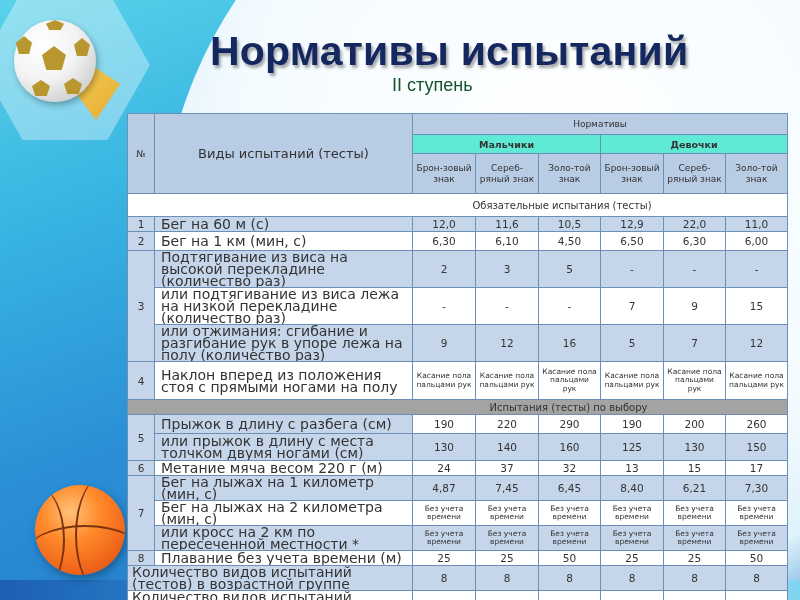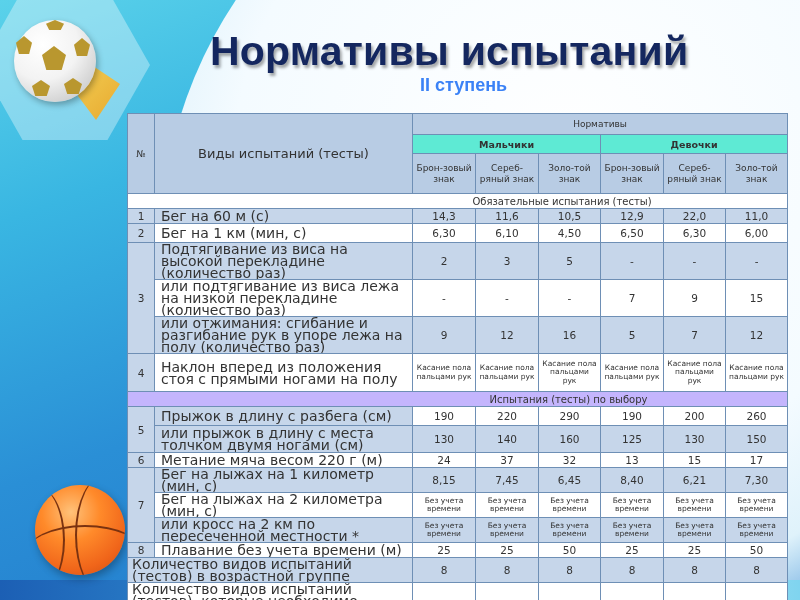--- a/index.html
+++ b/index.html
@@ -23,23 +23,23 @@
     position: absolute; left: 0; bottom: 0; width: 800px; height: 20px;
     background: linear-gradient(90deg, #1c5fb4, #3aa4e0 50%, #bfe9f7 80%, #7fd4ef);
   }
   .title {
     position: absolute; left: 210px; top: 28px;
     font-family: "Liberation Sans", sans-serif; font-weight: bold;
     font-size: 41px; color: #14275f; letter-spacing: 0.2px;
     text-shadow: 2px 3px 3px rgba(0,0,0,0.35);
   }
   .subtitle {
-    position: absolute; left: 420px; top: 75px;
-    font-family: "Liberation Sans", sans-serif; font-weight: bold;
-    font-size: 18px; color: #3b82f6;
+    position: absolute; left: 392px; top: 75px;
+    font-family: "Liberation Sans", sans-serif; font-weight: normal;
+    font-size: 18px; color: #14532d;
   }
   .soccer {
     position: absolute; left: 14px; top: 20px; width: 82px; height: 82px; border-radius: 50%;
     background: radial-gradient(circle at 35% 30%, #ffffff 0%, #f3f3f3 45%, #cfcfcf 80%, #9a9a9a 100%);
     box-shadow: 2px 3px 6px rgba(0,0,0,0.3);
   }
   .soccer .p { position: absolute; background: #b9972f; clip-path: polygon(50% 0, 100% 38%, 82% 100%, 18% 100%, 0 38%); }
   .kite {
     position: absolute; left: 60px; top: 60px; width: 60px; height: 60px;
     background: linear-gradient(135deg, #ffd54a, #f3a41a);
@@ -63,21 +63,21 @@
     background: #fff;
   }
   table.norm td, table.norm th {
     border: 1px solid #6e8fb5; font-weight: normal;
     text-align: center; vertical-align: middle; padding: 0 3px;
     overflow: hidden;
   }
   .h { background: #b8cce4; font-size: 9px; }
   .hw { background: #5eead4; font-size: 9.5px; font-weight: bold !important; }
   .sec td { background: #ffffff; font-weight: bold; font-size: 10px; text-align: left; }
-  .sec.alt td { background: #c4b5fd; text-align: center; }
+  .sec.alt td { background: #a3a3a3; text-align: center; }
   .b { background: #c6d6ea; }
   .w { background: #ffffff; }
   .test { text-align: left !important; font-size: 14px; line-height: 12px; padding-left: 6px !important; }
   .val { font-size: 10.5px; }
   .small { font-size: 7.5px; line-height: 8.5px; }
   .num { font-size: 10.5px; }
 </style>
 </head>
 <body>
 
@@ -125,28 +125,28 @@
     <th class="hw" colspan="3">Девочки</th>
   </tr>
   <tr style="height:40px">
     <th class="h" style="line-height:11px">Брон-зовый знак</th>
     <th class="h" style="line-height:11px">Сереб-ряный знак</th>
     <th class="h" style="line-height:11px">Золо-той знак</th>
     <th class="h" style="line-height:11px">Брон-зовый знак</th>
     <th class="h" style="line-height:11px">Сереб-ряный знак</th>
     <th class="h" style="line-height:11px">Золо-той знак</th>
   </tr>
-  <tr class="sec" style="height:15px">
+  <tr class="sec" style="height:23px">
     <td colspan="8" style="padding-left:212px">Обязательные испытания (тесты)</td>
   </tr>
 
   <tr class="b" style="height:15px">
     <td class="num">1</td>
     <td class="test">Бег на 60 м (с)</td>
-    <td class="val">14,3</td>
+    <td class="val">12,0</td>
     <td class="val">11,6</td>
     <td class="val">10,5</td>
     <td class="val">12,9</td>
     <td class="val">22,0</td>
     <td class="val">11,0</td>
   </tr>
 
   <tr class="w" style="height:19px">
     <td class="num b">2</td>
     <td class="test">Бег на 1 км (мин, с)</td>
@@ -231,21 +231,21 @@
     <td class="val">37</td>
     <td class="val">32</td>
     <td class="val">13</td>
     <td class="val">15</td>
     <td class="val">17</td>
   </tr>
 
   <tr class="b" style="height:15px">
     <td class="num b" rowspan="3">7</td>
     <td class="test">Бег на лыжах на 1 километр (мин, с)</td>
-    <td class="val">8,15</td>
+    <td class="val">4,87</td>
     <td class="val">7,45</td>
     <td class="val">6,45</td>
     <td class="val">8,40</td>
     <td class="val">6,21</td>
     <td class="val">7,30</td>
   </tr>
 
   <tr class="w" style="height:21px">
     <td class="test">Бег на лыжах на 2 километра (мин, с)</td>
     <td class="small">Без учета времени</td>

